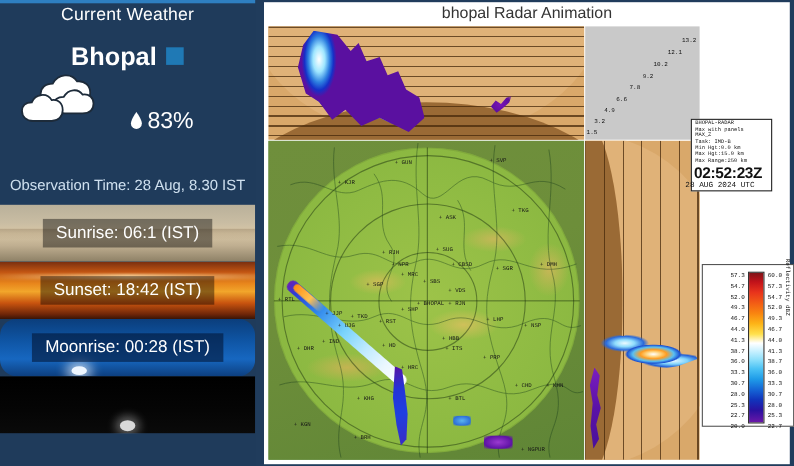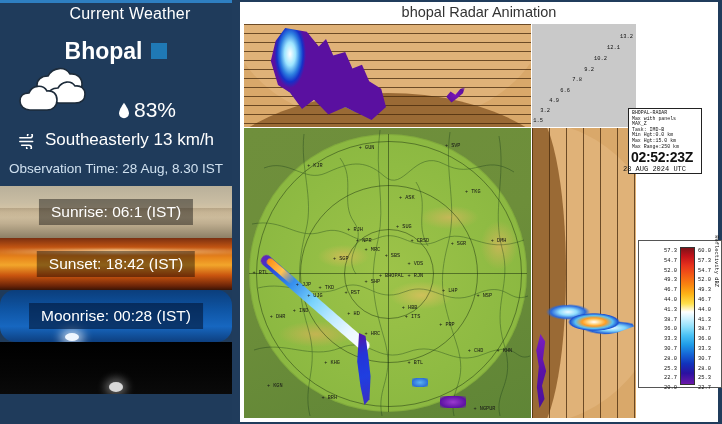--- a/index.html
+++ b/index.html
@@ -11,21 +11,21 @@
   #app{position:relative;width:722px;height:424px;background:#203c5c;}
 
   
   #sidebar{
     position:absolute;left:0;top:0;width:232px;height:424px;
     background:#1f3b5b;
   }
   #sidebar-topline{position:absolute;left:0;top:0;width:232px;height:3px;background:#2e7fc1;}
   .cw-title{
     position:absolute;left:0;top:5px;width:232px;text-align:center;
-    color:#ffffff;font-size:16px;letter-spacing:.2px;margin-left:14px;
+    color:#ffffff;font-size:16px;letter-spacing:.2px;
   }
   .city-row{
     position:absolute;left:0;top:38px;width:232px;text-align:center;
     color:#ffffff;font-size:23px;font-weight:bold;
   }
   .city-badge{
     display:inline-block;width:16px;height:16px;background:#1f79b5;
     vertical-align:middle;margin-left:9px;margin-bottom:3px;
   }
   .wx-icon{
@@ -314,31 +314,20 @@
 
 
     <div class="hum-row">
       <span class="mini-ic">
         <svg viewBox="0 0 14 20" width="12" height="19">
           <path d="M7 1C7 1 1.2 9 1.2 13.2A5.8 5.8 0 0 0 12.8 13.2C12.8 9 7 1 7 1z" fill="#ffffff"></path>
         </svg>
       </span><span>83%</span>
     </div>
 
-    <div class="wind-row">
-      <span class="wind-ic">
-        <svg viewBox="0 0 24 16" width="22" height="15">
-          <g stroke="#ffffff" stroke-width="1.7" fill="none" stroke-linecap="round">
-            <path d="M2 4h11a2.6 2.6 0 1 0-2.6-2.6"></path>
-            <path d="M2 8h14"></path>
-            <path d="M4 12h8a2.6 2.6 0 1 1-2.6 2.6"></path>
-          </g>
-        </svg>
-      </span><span>Southeasterly 13 km/h</span>
-    </div>
 
     <div class="obs-row">Observation Time: 28 Aug, 8.30 IST</div>
 
     <div class="strip" id="strip-sunrise">
       <div class="bg"></div>
       <div class="lbl">Sunrise: 06:1 (IST)</div>
     </div>
     <div class="strip" id="strip-sunset">
       <div class="bg"></div>
       <div class="lbl">Sunset: 18:42 (IST)</div>

